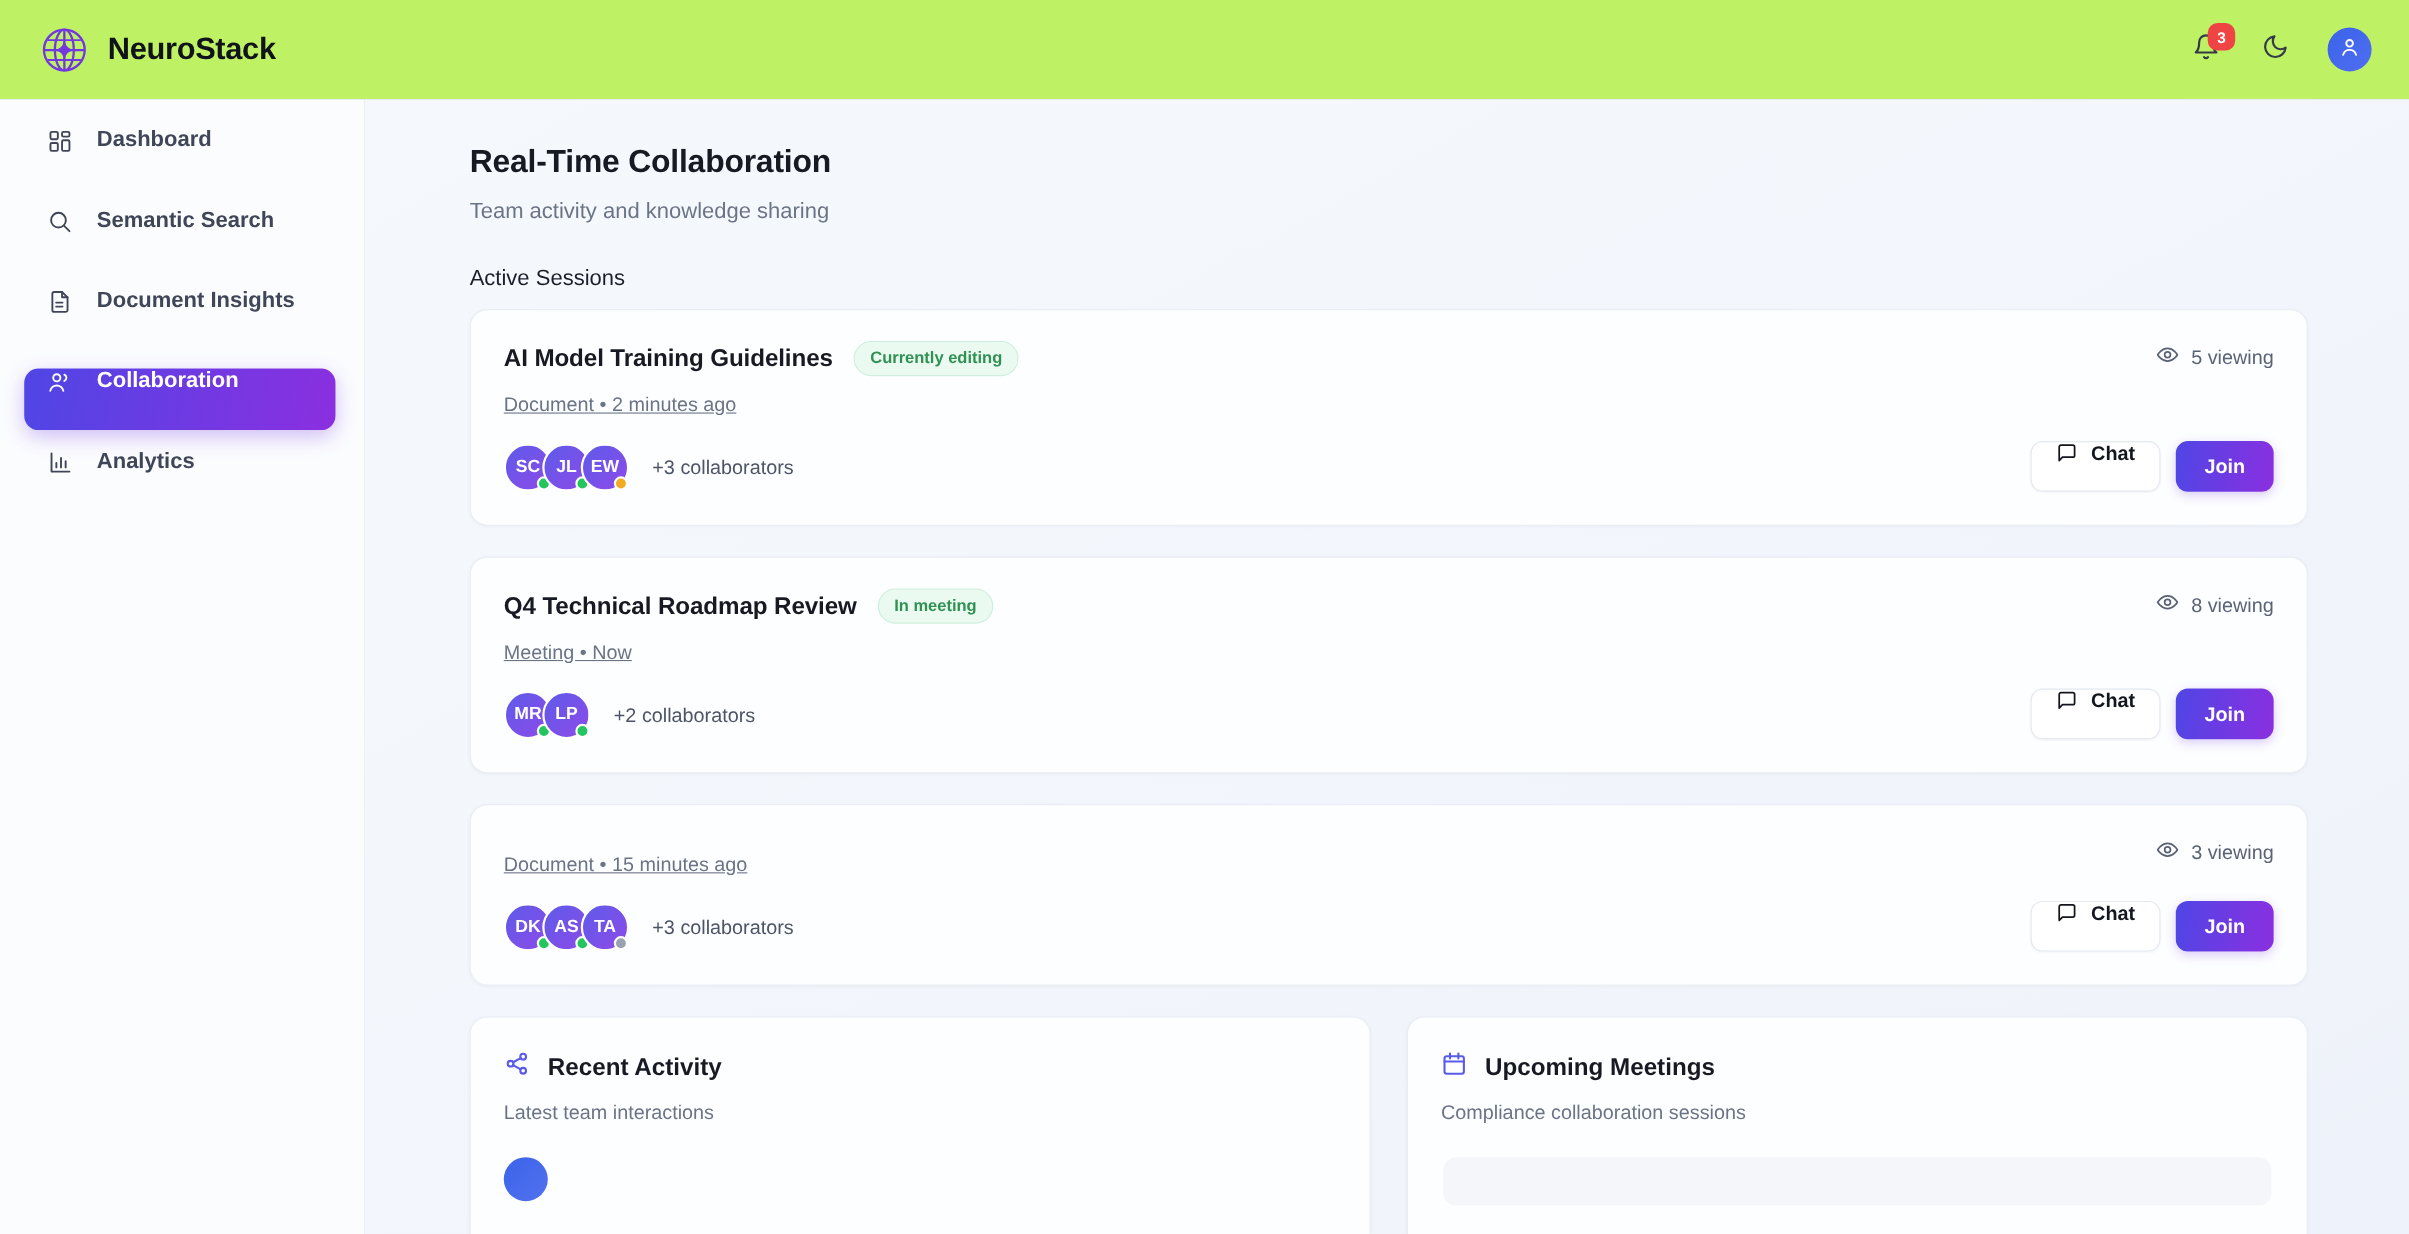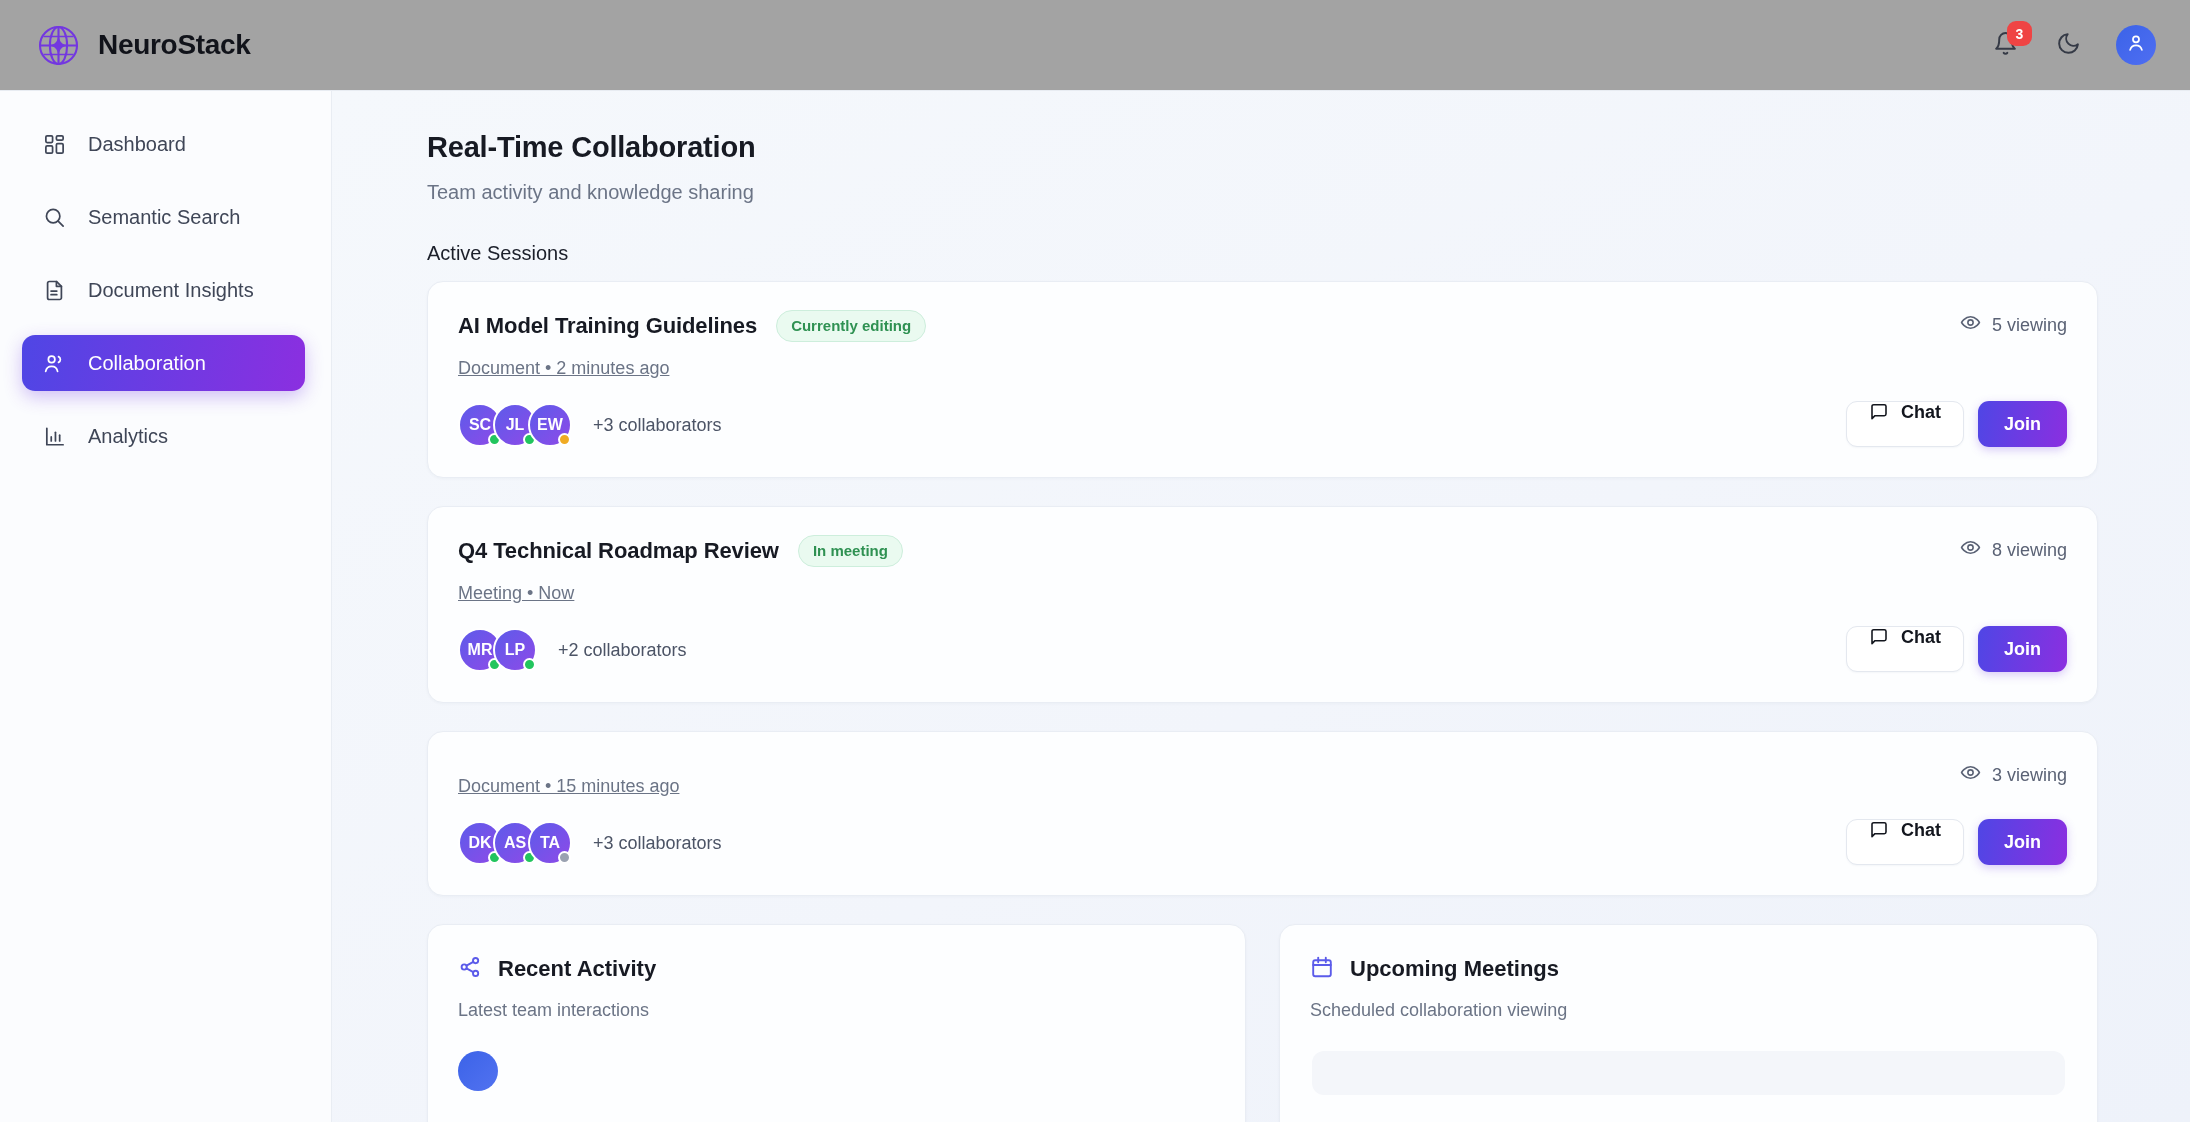--- a/index.html
+++ b/index.html
@@ -7,21 +7,21 @@
     width: 2190px; height: 1122px;
     font-family: "Liberation Sans", sans-serif;
     background: #ffffff;
     overflow: hidden;
   }
   .app { width: 2190px; height: 1122px; display: flex; flex-direction: column; }
 
   
   .header {
     height: 91px; min-height: 91px;
-    background: #a3a3a3;
+    background: #bef264;
     border-bottom: 1px solid #e8ecf2;
     display: flex; align-items: center;
     padding: 0 34px 0 36px;
   }
   .brand { display: flex; align-items: center; gap: 17px; }
   .brand-logo { width: 45px; height: 45px; display: block; }
   .brand-name { font-size: 28px; font-weight: bold; color: #11131a; letter-spacing: -0.3px; }
   .header-spacer { flex: 1; }
   .header-actions { display: flex; align-items: center; gap: 33px; }
   .icon-btn { position: relative; width: 30px; height: 30px; display: flex; align-items: center; justify-content: center; cursor: pointer; }
@@ -43,25 +43,26 @@
   .body { flex: 1; display: flex; min-height: 0; }
 
   
   .sidebar {
     width: 332px; min-width: 332px;
     background: #fbfcfe;
     border-right: 1px solid #e9edf3;
     padding: 25px 26px 0 22px;
   }
   .nav-item {
-    display: flex; align-items: center; gap: 21px;
+    display: flex; align-items: flex-start; gap: 21px;
     height: 56px; padding: 0 20px;
     border-radius: 13px; cursor: pointer;
     color: #3f4657; font-size: 20px;
     margin-bottom: 17px;
+    font-weight: bold;
   }
   .nav-item .nav-ico { width: 25px; height: 25px; display: flex; align-items: center; justify-content: center; flex: none; }
   .nav-item.active {
     background: linear-gradient(100deg, #4f46e5 0%, #8b2fe0 100%);
     color: #ffffff;
     box-shadow: 0 6px 18px rgba(109,50,224,0.30);
   }
 
   
   .main {
@@ -453,21 +454,21 @@
             <span>
               <svg width="24" height="24" viewBox="0 0 24 24" fill="none" stroke="#5b5bea" stroke-width="1.9" stroke-linecap="round" stroke-linejoin="round">
                 <rect x="3.2" y="5.2" width="17.6" height="16" rx="2"></rect>
                 <line x1="3.2" y1="10" x2="20.8" y2="10"></line>
                 <line x1="8.2" y1="2.8" x2="8.2" y2="7.2"></line>
                 <line x1="15.8" y1="2.8" x2="15.8" y2="7.2"></line>
               </svg>
             </span>
             <span class="panel-title">Upcoming Meetings</span>
           </div>
-          <div class="panel-sub">Scheduled collaboration viewing</div>
+          <div class="panel-sub">Compliance collaboration sessions</div>
           <div class="panel-body">
             <div class="meeting-row"></div>
           </div>
         </div>
 
       </div>
 
     </div>
   </div>
 </div>

